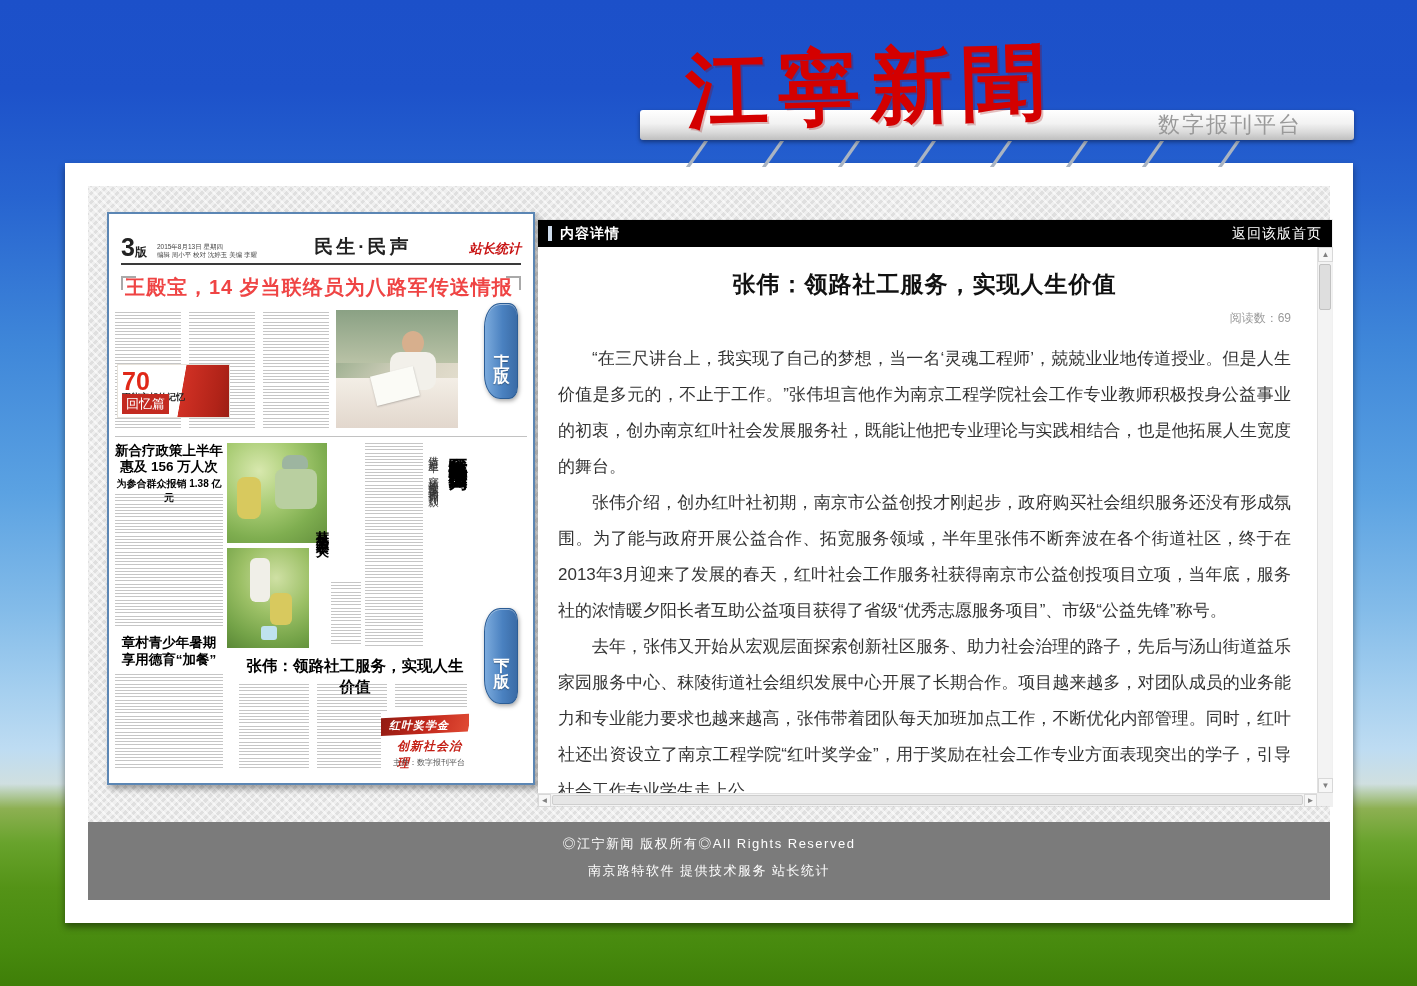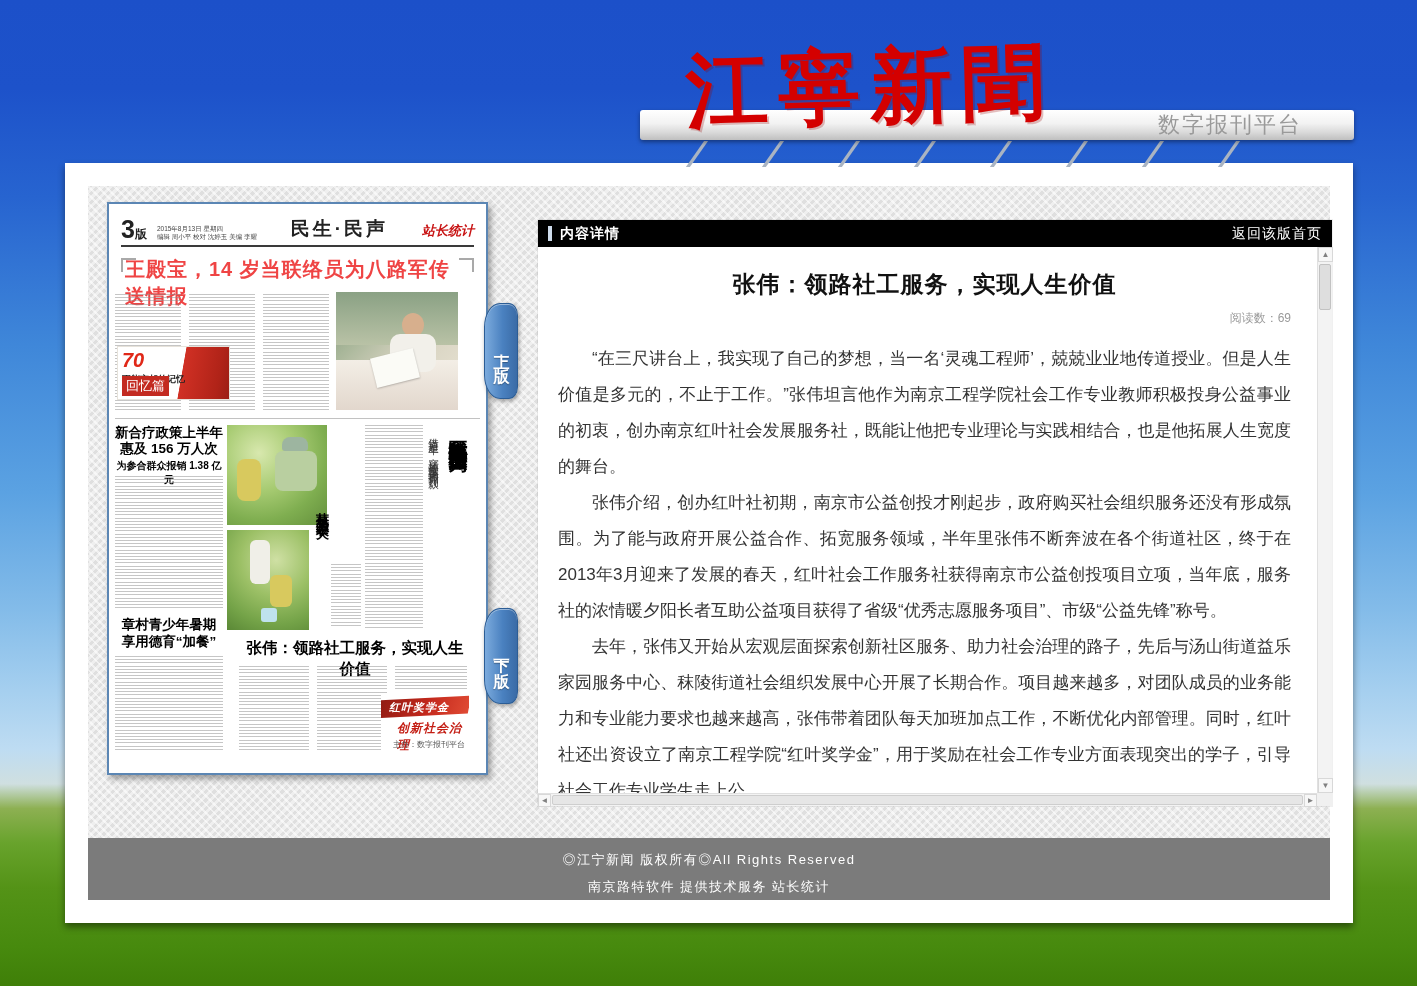--- a/index.html
+++ b/index.html
@@ -41,30 +41,30 @@
   .inner {
     position:relative; width:100%; height:100%;
     background-color:#ececec;
     background-image:
       repeating-linear-gradient(45deg, rgba(255,255,255,.55) 0 2px, transparent 2px 6px),
       repeating-linear-gradient(-45deg, #dfdfdf 0 3px, #efefef 3px 6px);
   }
 
   
   .footer-strip {
-    position:absolute; left:0; right:0; bottom:0; height:62px;
+    position:absolute; left:0; right:0; bottom:0; height:78px;
     background:#7b7b7b; color:#fff; text-align:center;
   }
   .footer-strip .l1 { margin-top:13px; font-size:13px; letter-spacing:1.5px; }
   .footer-strip .l2 { margin-top:9px; font-size:13px; letter-spacing:1.5px; }
 
   
   .newspaper {
-    position:absolute; left:19px; top:16px; width:381px; height:573px;
-    background:#fff; border:2px solid #5b86b4; padding:8px 6px;
+    position:absolute; left:19px; top:26px; width:428px; height:573px;
+    background:#fff; border:2px solid #5b86b4; padding:16px 6px;
     box-shadow:3px 4px 6px rgba(0,0,0,.35); cursor:pointer;
   }
   .np-content { position:relative; width:100%; height:100%; font-family:"Liberation Sans",sans-serif; color:#222; }
   .np-masthead { position:absolute; left:6px; right:6px; top:2px; height:30px; display:flex; align-items:flex-end; }
   .np-page { font-weight:bold; }
   .np-page .num { font-size:25px; }
   .np-page .suf { font-size:12px; }
   .np-date { margin-left:10px; font-size:6.5px; line-height:8px; color:#444; padding-bottom:3px; white-space:nowrap; }
   .np-section { flex:1; text-align:center; font-size:19px; font-weight:bold; letter-spacing:3px; padding-bottom:2px; }
   .np-logo { font-family:"DejaVu Serif",serif; font-style:italic; font-weight:bold; color:#c81414; font-size:13px; padding-bottom:4px; white-space:nowrap; }
@@ -89,21 +89,21 @@
   .photo-garden1 { background:radial-gradient(circle at 32% 28%, #d8e8ae 0%, #a7cb72 38%, #7fae50 68%, #638f3c 100%); overflow:hidden; }
   .photo-garden1 .cap { position:absolute; left:55%; top:12%; width:26px; height:14px; border-radius:8px 8px 3px 3px; background:#9db5a0; }
   .photo-garden1 .jacket { position:absolute; left:48%; top:26%; width:42px; height:40px; border-radius:8px; background:#b9cfa0; }
   .photo-garden1 .boy { position:absolute; left:10%; top:34%; width:24px; height:42px; border-radius:8px; background:#d8c95e; }
   .photo-garden2 { background:radial-gradient(circle at 60% 30%, #cfe0a4 0%, #9cc066 42%, #74a348 75%, #5a8836 100%); overflow:hidden; }
   .photo-garden2 .man { position:absolute; left:28%; top:10%; width:20px; height:44px; border-radius:6px; background:#f0efe8; }
   .photo-garden2 .kid { position:absolute; left:52%; top:45%; width:22px; height:32px; border-radius:6px; background:#d8c95e; }
   .photo-garden2 .bag { position:absolute; left:42%; bottom:8%; width:16px; height:14px; border-radius:3px; background:#bfe2ee; }
 
   .g70 { background:#fff; border:1px solid #e6e2da; overflow:hidden; }
-  .g70 .num { position:absolute; left:4px; top:2px; color:#e02818; font-weight:bold; font-style:italic; font-size:20px; }
+  .g70 .num { position:absolute; left:4px; top:2px; color:#e02818; font-weight:bold; font-size:25px; }
   .g70 .txt { position:absolute; left:4px; top:26px; font-size:9px; font-weight:bold; color:#222; white-space:nowrap; }
   .g70 .badge { position:absolute; left:4px; bottom:3px; background:#c32a20; color:#fff; font-size:13px; padding:1px 4px; }
   .g70 .flag { position:absolute; right:-8px; top:0; width:64px; height:100%; background:linear-gradient(100deg, transparent 18%, #d03024 19%, #b02318 70%, #8f1b12 100%); }
 
   .np-hl { font-weight:bold; text-align:center; color:#000; }
   .np-vert { writing-mode:vertical-rl; font-weight:bold; color:#000; }
 
   .banner { background:#fff; overflow:hidden; }
   .banner .band { position:absolute; left:-4px; top:4px; width:105%; height:18px; background:linear-gradient(100deg,#8f1b12,#c3281c 55%,#e04b34); transform:skewX(-14deg) rotate(-3deg); }
   .banner .b1 { position:absolute; left:8px; top:6px; color:#fff; font-weight:bold; font-style:italic; font-size:11px; letter-spacing:1px; }

